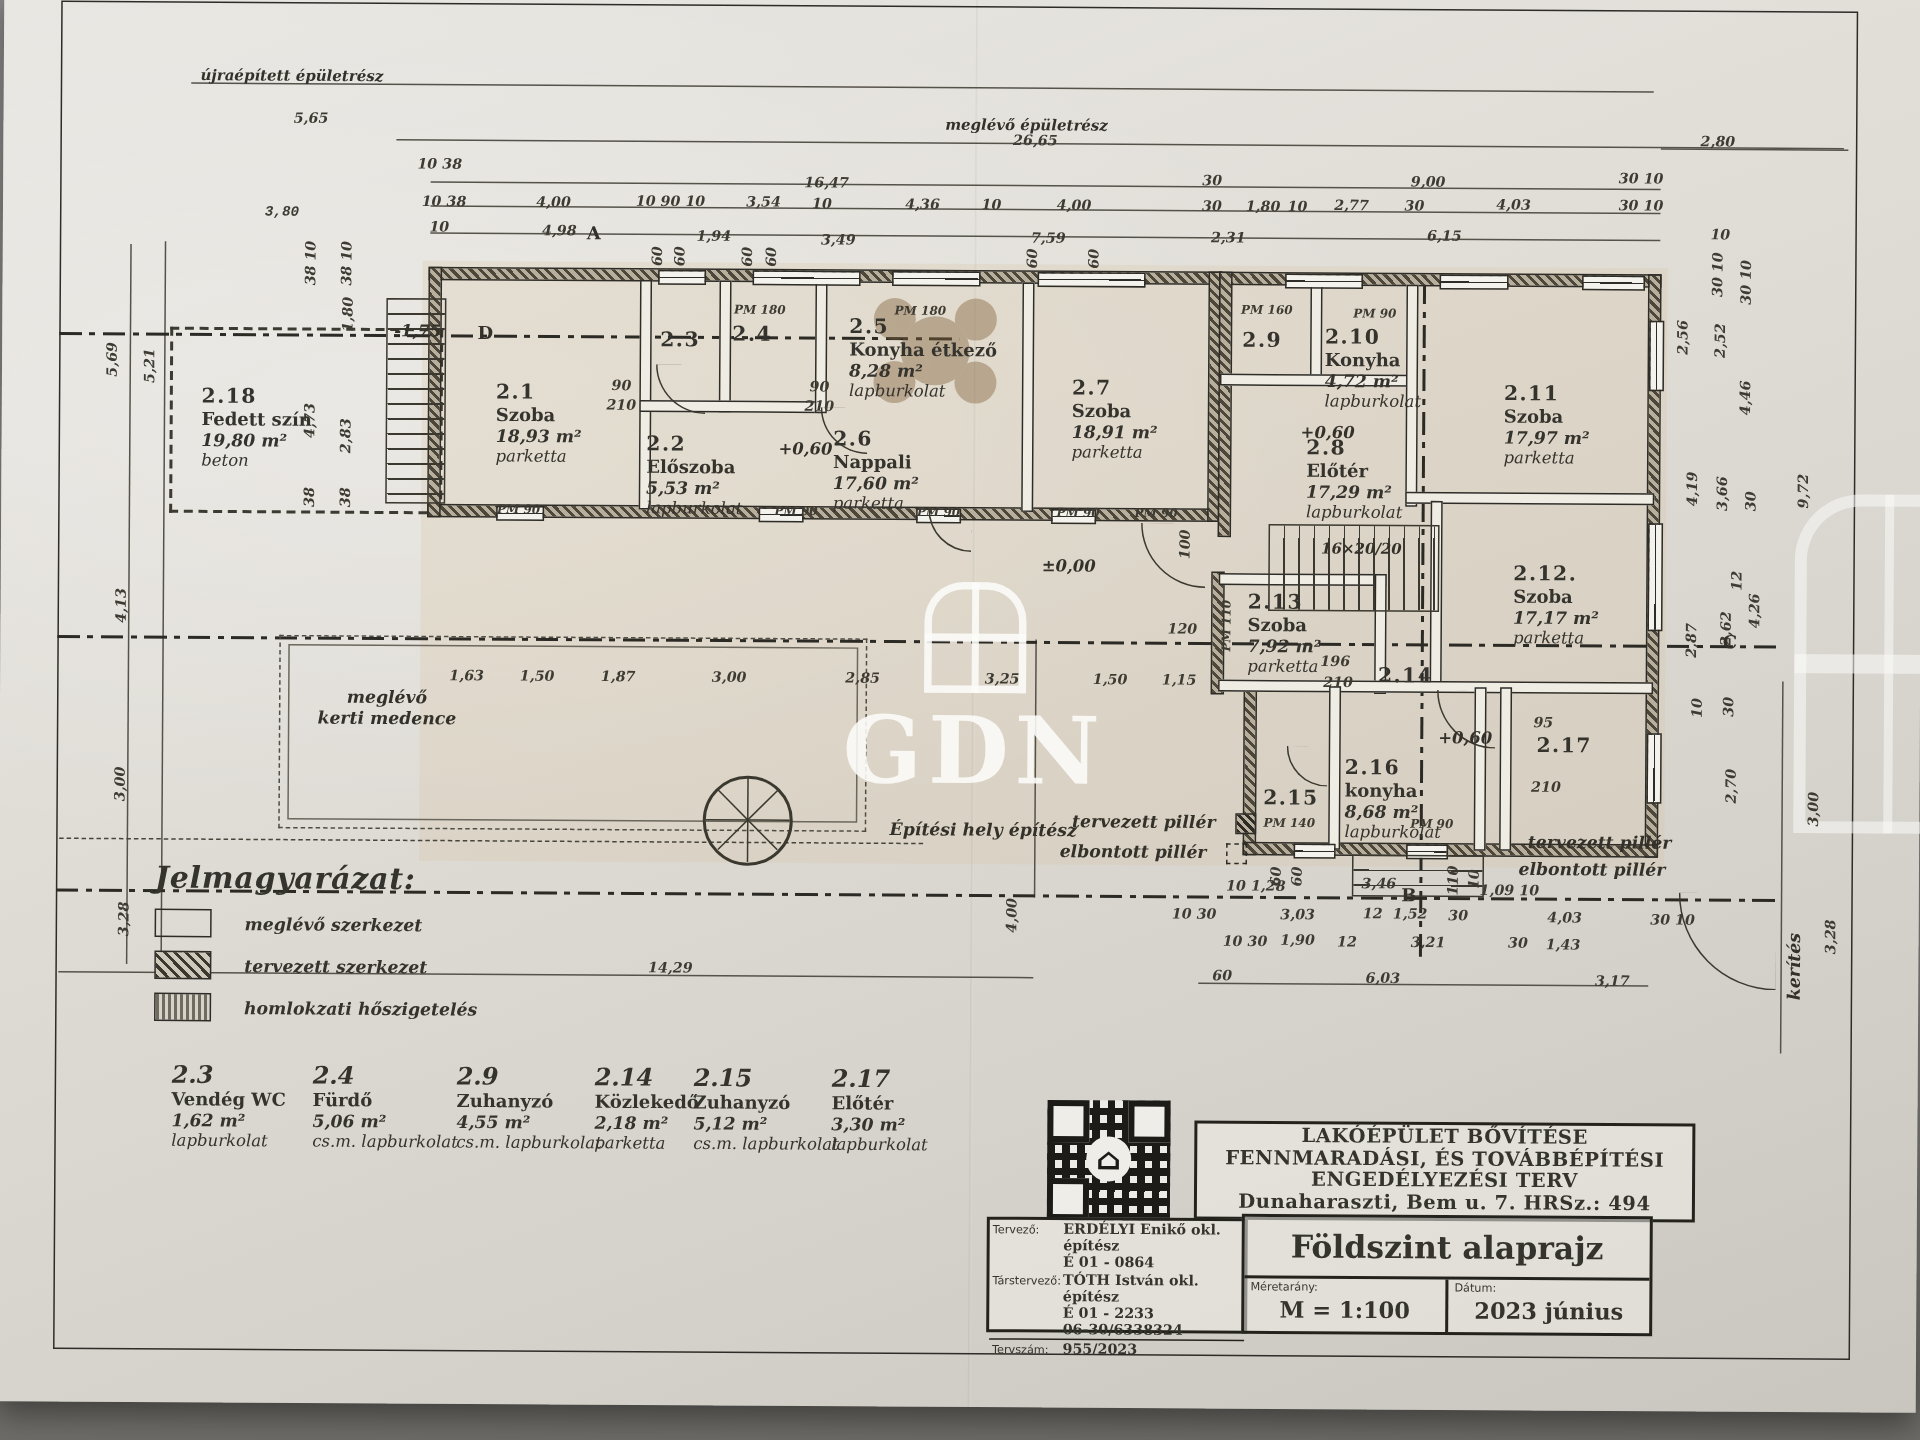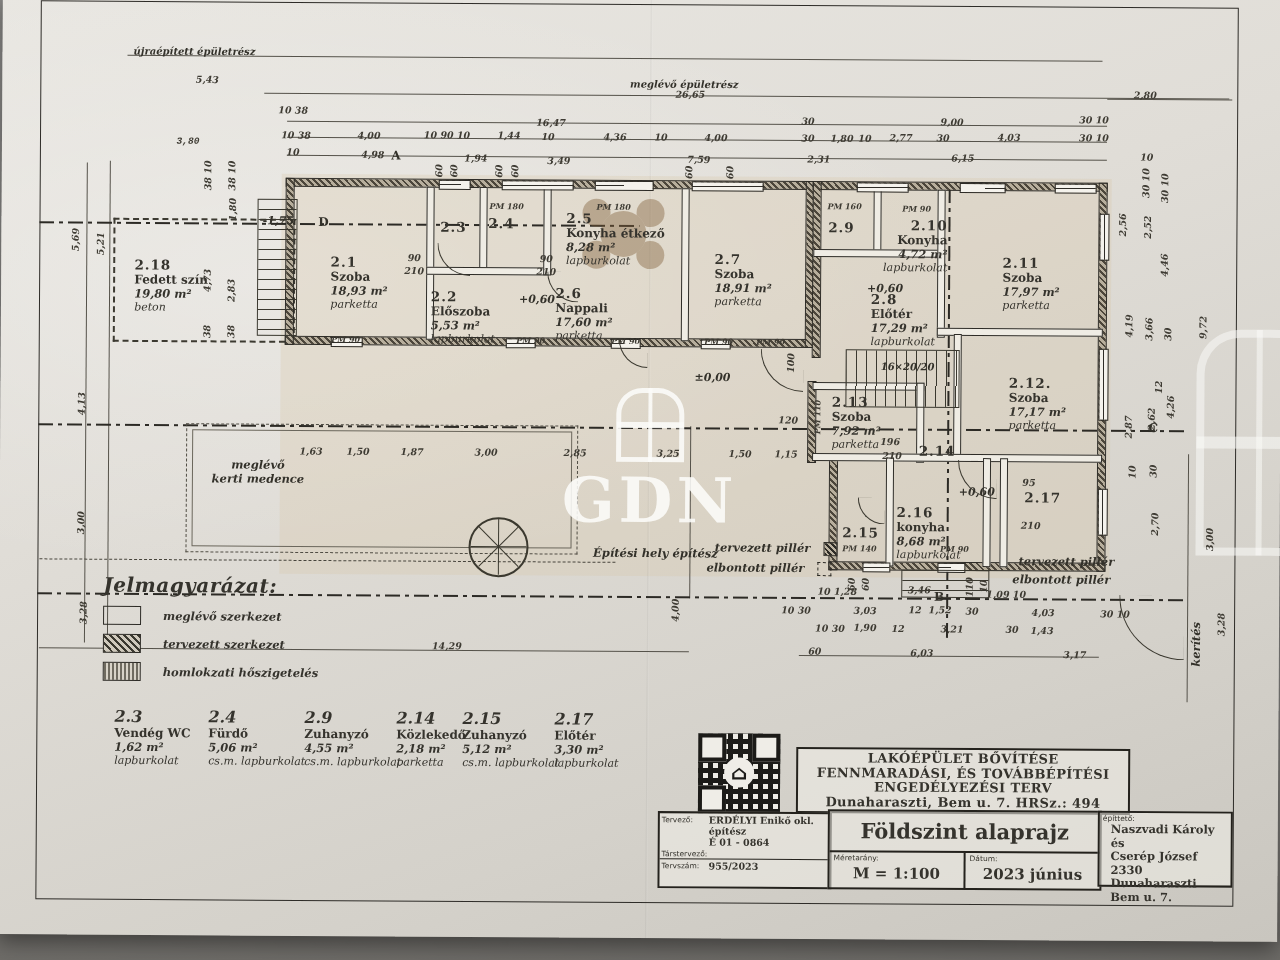--- a/index.html
+++ b/index.html
@@ -204,33 +204,33 @@
         <i class="r90"></i>
         <i class="r135"></i>
       </div>
 
     <div class="stamp"></div>
     <div class="wm">
       <div class="logo"></div>
       <div class="txt">GDN</div>
     </div>
     <div class="wm2"></div>
-  <div class="dim" style="left: 205px; top: 86px;">5,43</div>
+  <div class="dim" style="left: 205px; top: 86px;">5,65</div>
       <div class="dim" style="left: 688px; top: 98px;">26,65</div>
       <div class="dim" style="left: 1143px; top: 96px;">2,80</div>
       <div class="dim" style="left: 549px; top: 127px;">16,47</div>
       <div class="dim" style="left: 950px; top: 124px;">9,00</div>
       <div class="dim" style="left: 806px; top: 124px;">30</div>
       <div class="dim" style="left: 1092px; top: 121px;">30 10</div>
       <div class="dim" style="left: 291px; top: 116px;">10 38</div>
       <div class="dim" style="left: 294px; top: 141px;">10 38</div>
       <div class="dim" style="left: 291px; top: 158px;">10</div>
       <div class="dim" style="left: 367px; top: 141px;">4,00</div>
       <div class="dim" style="left: 445px; top: 140px;">10 90 10</div>
-      <div class="dim" style="left: 507px; top: 140px;">1,44</div>
+      <div class="dim" style="left: 507px; top: 140px;">3,54</div>
       <div class="dim" style="left: 546px; top: 141px;">10</div>
       <div class="dim" style="left: 613px; top: 141px;">4,36</div>
       <div class="dim" style="left: 659px; top: 141px;">10</div>
       <div class="dim" style="left: 714px; top: 141px;">4,00</div>
       <div class="dim" style="left: 806px; top: 141px;">30</div>
       <div class="dim" style="left: 840px; top: 141px;">1,80</div>
       <div class="dim" style="left: 863px; top: 141px;">10</div>
       <div class="dim" style="left: 899px; top: 140px;">2,77</div>
       <div class="dim" style="left: 941px; top: 140px;">30</div>
       <div class="dim" style="left: 1007px; top: 139px;">4,03</div>
@@ -398,21 +398,21 @@
       </div>
       <div class="room-label" style="left: 902px; top: 322px;">
         <div class="rid">2.8</div>
         <div class="rnm">Előtér</div>
         <div class="rar">17,29 m²</div>
         <div class="rfl">lapburkolat</div>
       </div>
       <div class="room-label" style="left: 840px; top: 230px;">
         <div class="rid">2.9</div>
       </div>
-      <div class="room-label" style="left: 914px; top: 248px; text-align: right;">
+      <div class="room-label" style="left: 914px; top: 248px;">
         <div class="rid">2.10</div>
         <div class="rnm">Konyha</div>
         <div class="rar">4,72 m²</div>
         <div class="rfl">lapburkolat</div>
       </div>
       <div class="room-label" style="left: 1030px; top: 285px;">
         <div class="rid">2.11</div>
         <div class="rnm">Szoba</div>
         <div class="rar">17,97 m²</div>
         <div class="rfl">parketta</div>
@@ -517,20 +517,25 @@
   <div class="tb tb-left">
     <div class="lr" style="border-bottom:none">
       <span class="cap">Tervező:</span>
       <span class="val">
           <div class="vline">ERDÉLYI Enikő okl. építész</div>
           <div class="vline">É 01 - 0864</div>
         </span>
     </div>
     <div class="lr" style="border-bottom:1px solid #24221d">
       <span class="cap">Társtervező:</span>
+      <span class="val">
+          <div class="vline">TÓTH István okl. építész</div>
+          <div class="vline">É 01 - 2233</div>
+          <div class="vline">06-30/6338324</div>
+        </span>
     </div>
     <div class="lr" style="border-bottom:none">
       <span class="cap">Tervszám:</span>
       <span class="val">955/2023</span>
     </div>
   </div>
 
   <div class="tb tb-mid">
     <div class="ttl">Földszint alaprajz</div>
     <div class="cells">
@@ -538,22 +543,13 @@
         <div class="cap">Méretarány:</div>
         <div class="val">M = 1:100</div>
       </div>
       <div class="cell">
         <div class="cap">Dátum:</div>
         <div class="val">2023 június</div>
       </div>
     </div>
   </div>
 
-  <div class="tb tb-right">
-    <div class="cap">építtető:</div>
-    <div class="val">
-        <div class="vline">Naszvadi Károly és</div>
-        <div class="vline">Cserép József</div>
-        <div class="vline">2330 Dunaharaszti</div>
-        <div class="vline">Bem u. 7.</div>
-      </div>
-  </div>
 </div>
 
 </body></html>

